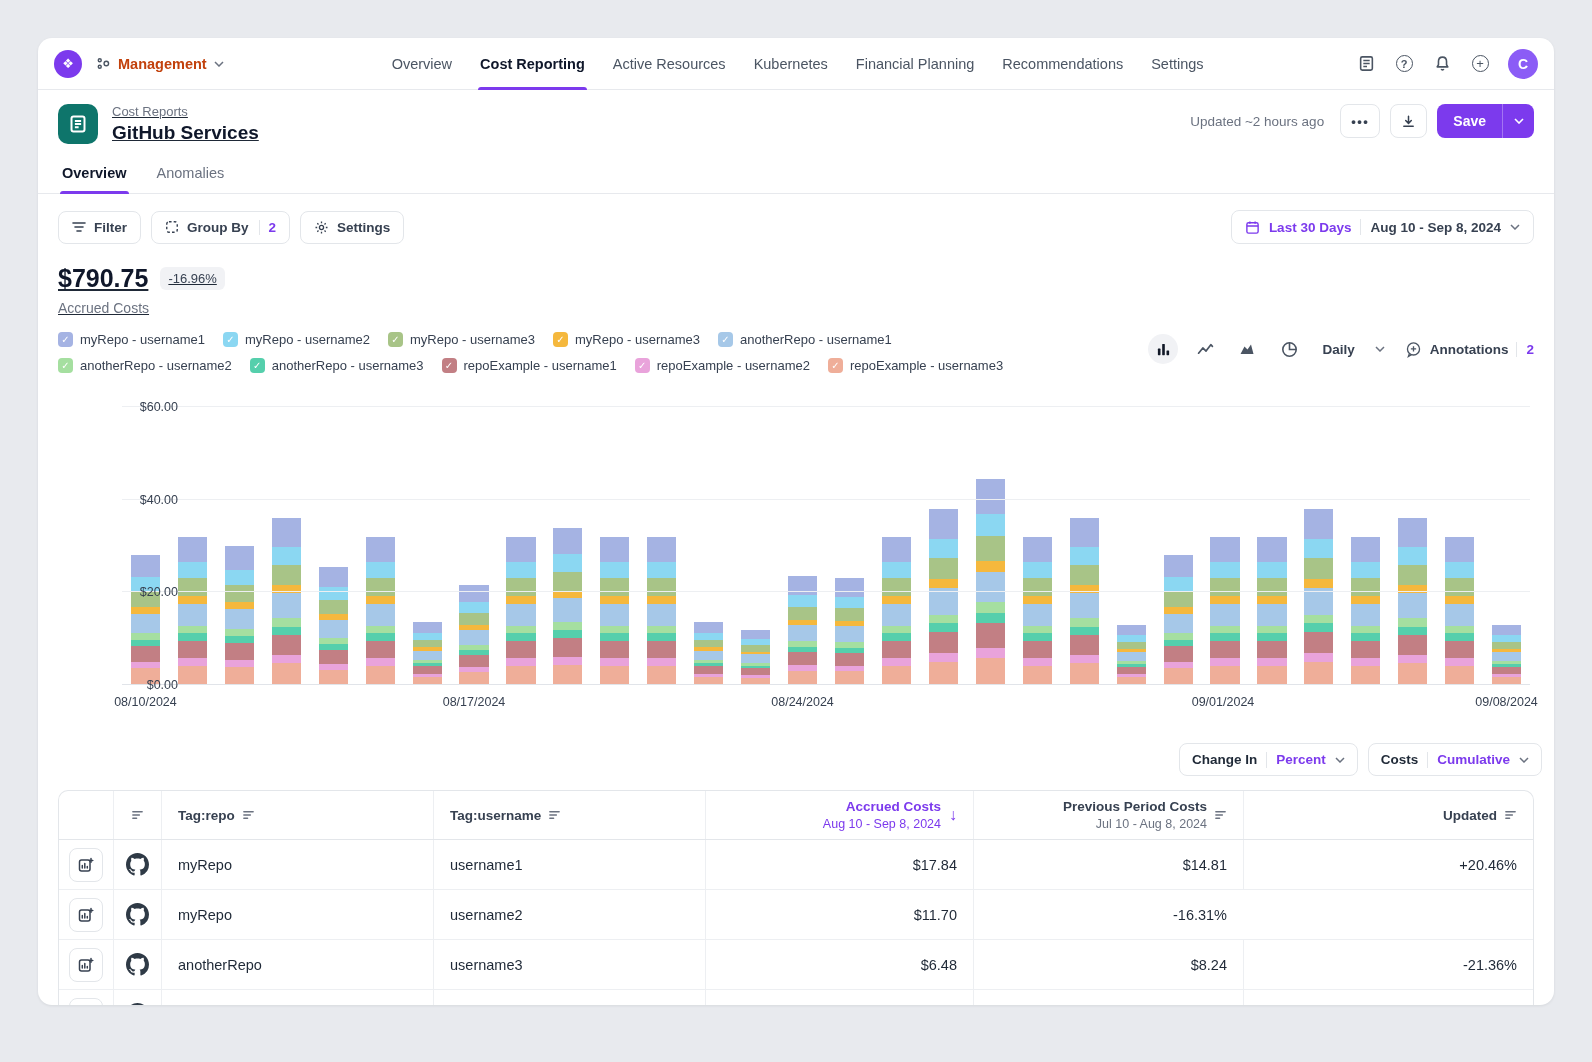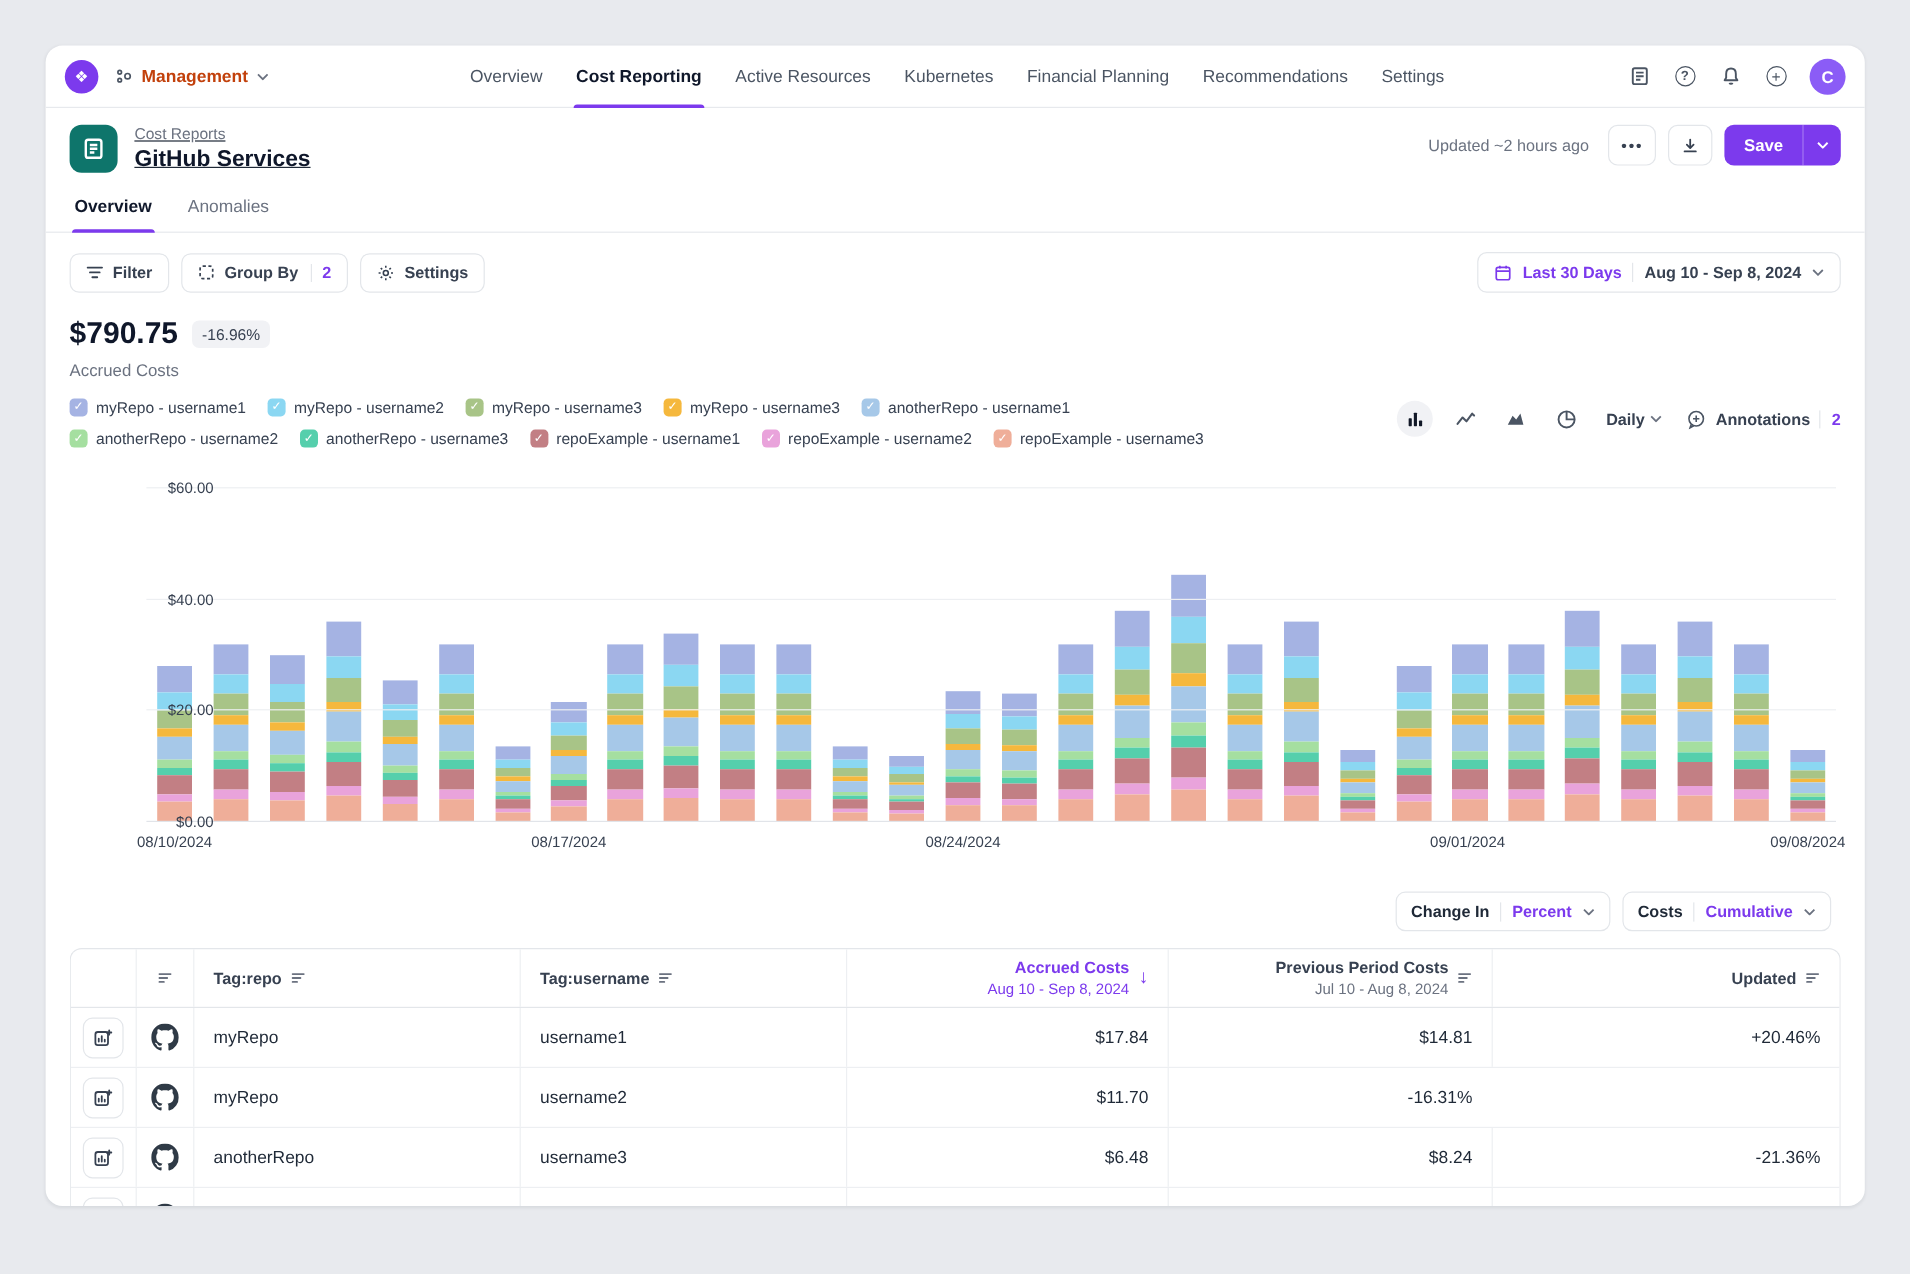--- a/index.html
+++ b/index.html
@@ -50,49 +50,49 @@
   .tab.active::after { content:""; position:absolute; left:0; right:0; bottom:-1px; height:3px; background:#7C3AED; border-radius:3px 3px 0 0; }
   
   .toolbar { display:flex; align-items:center; padding:16px 20px 0; }
   .tool-btn { display:flex; align-items:center; gap:8px; height:33px; padding:0 13px; border:1px solid #E3E6EA; border-radius:8px; font-size:13.5px; font-weight:600; color:#374151; background:#fff; margin-right:10px; cursor:pointer;}
   .count { color:#7C3AED; font-weight:700; border-left:1px solid #E3E6EA; padding-left:9px; margin-left:2px; }
   .date-picker { margin-left:auto; display:flex; align-items:center; gap:9px; height:34px; border:1px solid #E3E6EA; border-radius:8px; padding:0 13px; font-size:13.5px; background:#fff; cursor:pointer;}
   .preset { color:#7C3AED; font-weight:600; }
   .vdiv { width:1px; height:16px; background:#E3E6EA; }
   .range-txt { color:#374151; font-weight:600; }
   
-  .kpi { padding:20px 20px 0; }
+  .kpi { padding:20px 20px 0;text-decoration:underline; }
   .kpi-row { display:flex; align-items:center; gap:12px; }
   .kpi-value { font-size:25px; font-weight:700; color:#0F172A; }
   .kpi-delta { font-size:13px; color:#374151; background:#F1F2F5; border-radius:6px; padding:4px 8px; }
   .kpi-label { font-size:14px; color:#6B7280; margin-top:7px; }
   
   .legend-row { display:flex; padding:16px 20px 0; align-items:flex-start; }
   .legend { display:flex; flex-wrap:wrap; gap:11px 18px; max-width:990px; }
   .legend-item { display:flex; align-items:center; gap:7px; font-size:13px; color:#374151; cursor:pointer; }
   .lcheck { width:15px; height:15px; border-radius:4px; color:#fff; display:flex; align-items:center; justify-content:center; font-size:10px; line-height:1; flex:none;}
   .chart-controls { margin-left:auto; display:flex; align-items:center; gap:12px; padding-top:2px;}
   .ct-icon { width:30px; height:30px; border-radius:50%; display:flex; align-items:center; justify-content:center; color:#4B5563; cursor:pointer; flex:none;}
   .ct-icon.active { background:#F1F2F5; color:#111827; }
-  .granularity { font-size:13.5px; font-weight:600; color:#374151; display:flex; align-items:center; gap:4px; margin-left:6px; cursor:pointer;}
+  .granularity { font-size:13.5px; font-weight:600; color:#374151; display:flex; align-items:center; gap:20px; margin-left:6px; cursor:pointer;}
   .annotations { display:flex; align-items:center; gap:8px; font-size:13.5px; font-weight:600; color:#374151; margin-left:8px; cursor:pointer;}
   .ann-count { color:#7C3AED; font-weight:700; border-left:1px solid #E3E6EA; padding-left:9px; }
   
   .chart-wrap { position:relative; margin:28px 20px 0; height:318px; }
   .plot { position:absolute; left:64px; right:4px; top:6px; bottom:34px; }
   .gridline { position:absolute; left:0; right:0; height:1px; background:#EDEFF2; }
   .gridline.base { background:#E1E4E9; }
   .ylab { position:absolute; right:calc(100% - 56px); transform:translateY(-50%); font-size:12.5px; color:#374151; white-space:nowrap;}
   .bars { position:absolute; left:0; right:0; top:0; bottom:0; display:flex; align-items:flex-end; }
   .slot { flex:1; height:100%; display:flex; align-items:flex-end; justify-content:center; }
   .bar-stack { width:62%; height:100%; display:flex; flex-direction:column-reverse; justify-content:flex-start; cursor:pointer;}
   .seg { width:100%; flex:none; }
   .xlab { position:absolute; top:calc(100% + 10px); transform:translateX(-50%); font-size:12.5px; color:#374151; white-space:nowrap; }
   
-  .table-controls { display:flex; justify-content:flex-end; gap:10px; padding:24px 28px 0; }
+  .table-controls { display:flex; justify-content:flex-end; gap:10px; padding:24px 12px 0; }
   .sel-btn { display:flex; align-items:center; gap:9px; height:33px; border:1px solid #E3E6EA; border-radius:8px; padding:0 12px; font-size:13.5px; background:#fff; cursor:pointer;}
   .sel-label { color:#1F2937; font-weight:600; }
   .sel-value { color:#7C3AED; font-weight:600; }
   
   .table { margin:14px 20px 0; border:1px solid #E3E6EA; border-bottom:none; border-radius:10px 10px 0 0; overflow:hidden; background:#fff;}
   .trow { display:grid; grid-template-columns:54px 48px 272px 272px 268px 270px 1fr; border-bottom:1px solid #EDEFF2; }
   .trow.thead { border-bottom:1px solid #E3E6EA; }
   .tcell { border-left:1px solid #EDEFF2; padding:0 16px; display:flex; align-items:center; min-height:49px; font-size:14.5px; color:#1F2937;}
   .trow .tcell:first-child { border-left:none; }
   .thead .tcell { min-height:48px; font-size:13.5px; font-weight:600; color:#374151; }

